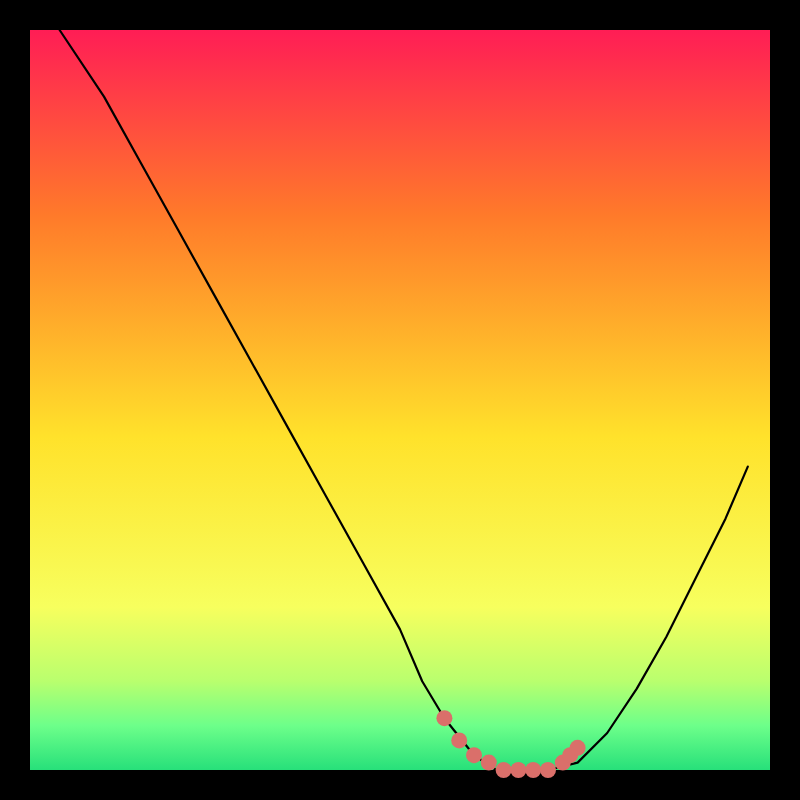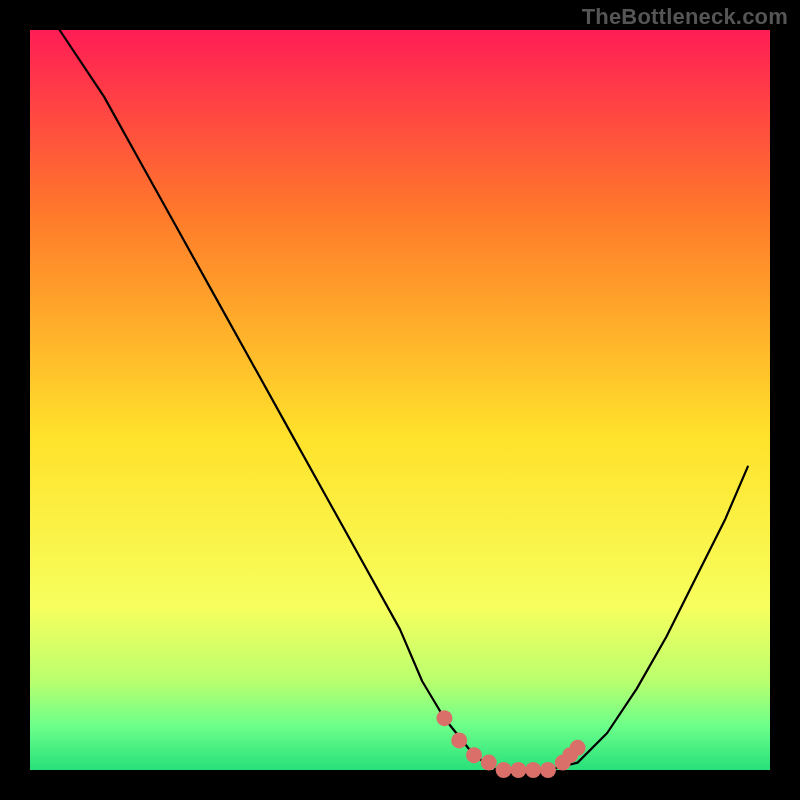--- a/index.html
+++ b/index.html
@@ -27,21 +27,20 @@
     top: 0;
     width: 800px;
     height: 800px;
   }
 </style>
 </head>
 <body>
 
 <div class="stage">
 
-  <div class="watermark">TheBottleneck.com</div>
 
   <svg class="plot" viewBox="0 0 800 800">
     <defs>
       <linearGradient id="bgGrad" x1="0" y1="0" x2="0" y2="1">
           <stop offset="0%" stop-color="#ff1d55"></stop>
           <stop offset="25%" stop-color="#ff7a2a"></stop>
           <stop offset="55.00000000000001%" stop-color="#ffe22b"></stop>
           <stop offset="78%" stop-color="#f7ff5e"></stop>
           <stop offset="88%" stop-color="#b9ff6e"></stop>
           <stop offset="94%" stop-color="#6dff8a"></stop>

